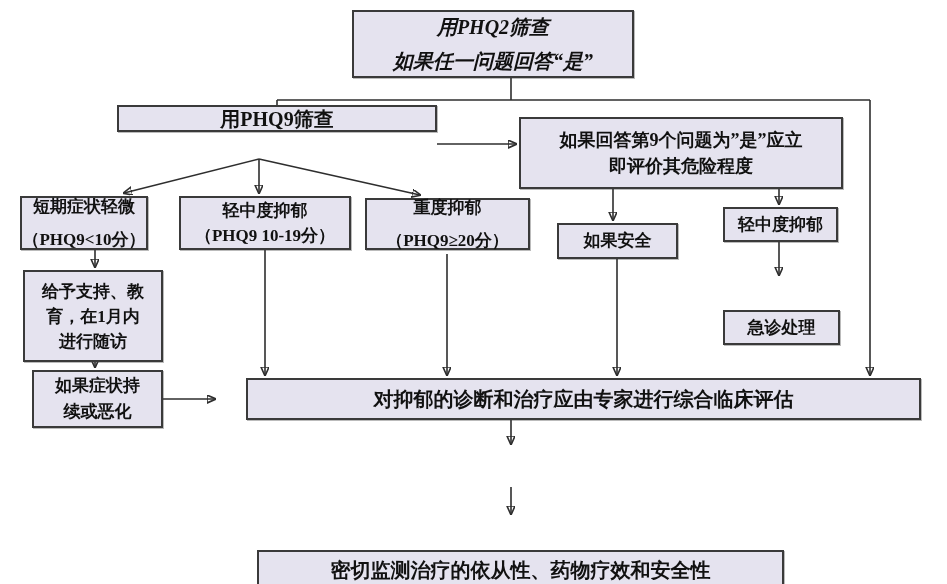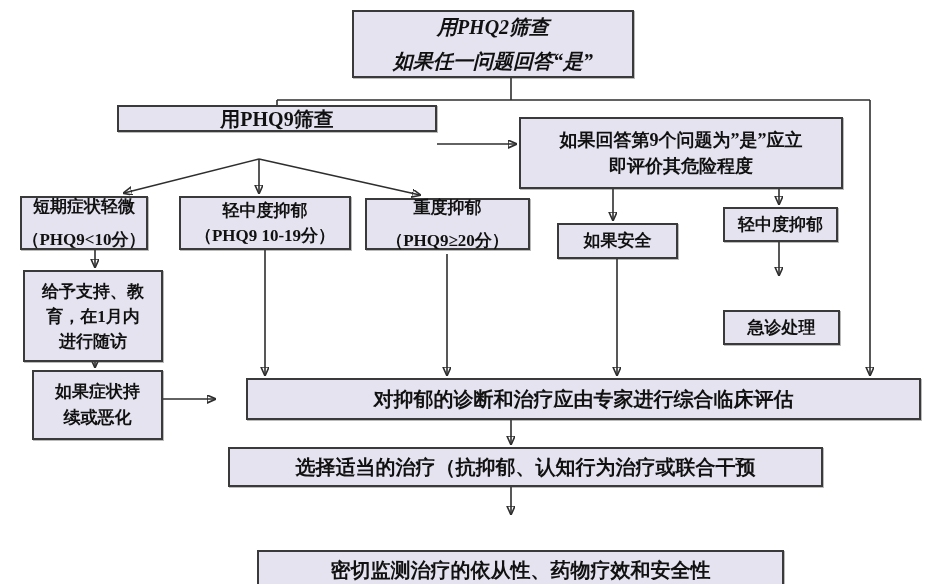--- a/index.html
+++ b/index.html
@@ -31,21 +31,21 @@
   .n-phq2    {left:352px;top:10px; width:282px;height:68px;line-height:34px;font-style:italic;}
   .n-phq9    {left:117px;top:105px;width:320px;height:27px;font-family:Liberation Serif, serif;}
   .n-q9      {left:519px;top:117px;width:324px;height:72px;line-height:26px;}
   .n-mild    {left:20px; top:196px;width:128px;height:54px;line-height:33px;}
   .n-moderate{left:179px;top:196px;width:172px;height:54px;line-height:25px;text-align:center;}
   .n-severe  {left:365px;top:198px;width:165px;height:52px;line-height:33px;}
   .n-safe    {left:557px;top:223px;width:121px;height:36px;}
   .n-danger  {left:723px;top:207px;width:115px;height:35px;}
   .n-er      {left:723px;top:278px;width:117px;height:35px;margin-top:32px;}
   .n-support {left:23px; top:270px;width:140px;height:92px;line-height:25px;}
-  .n-persist {left:32px; top:370px;width:131px;height:70px;line-height:26px;}
+  .n-persist {left:32px; top:370px;width:131px;height:58px;line-height:26px;}
   .n-eval    {left:218px;top:378px;width:675px;height:42px;margin-left:28px;}
   .n-treat   {left:228px;top:447px;width:595px;height:40px;}
   .n-monitor {left:257px;top:517px;width:527px;height:40px;margin-top:33px;}
   .wires path{stroke:#2e2e2e;stroke-width:1.6;fill:none;}
 </style>
 </head>
 <body>
 
 <div class="stage">
 
@@ -89,16 +89,15 @@
 （PHQ9≥20分）</div>
   <div class="node n-safe fs17">如果安全</div>
   <div class="node n-danger fs17">轻中度抑郁</div>
   <div class="node n-er fs17">急诊处理</div>
   <div class="node n-support fs17">给予支持、教
 育，在1月内
 进行随访</div>
   <div class="node n-persist fs17">如果症状持
 续或恶化</div>
   <div class="node n-eval fs20">对抑郁的诊断和治疗应由专家进行综合临床评估</div>
-  <div class="node n-treat fs20">选择适当的治疗（抗抑郁、认知行为治疗或联合干预</div>
   <div class="node n-monitor fs20">密切监测治疗的依从性、药物疗效和安全性</div>
 
 </div>
 
 </body></html>

